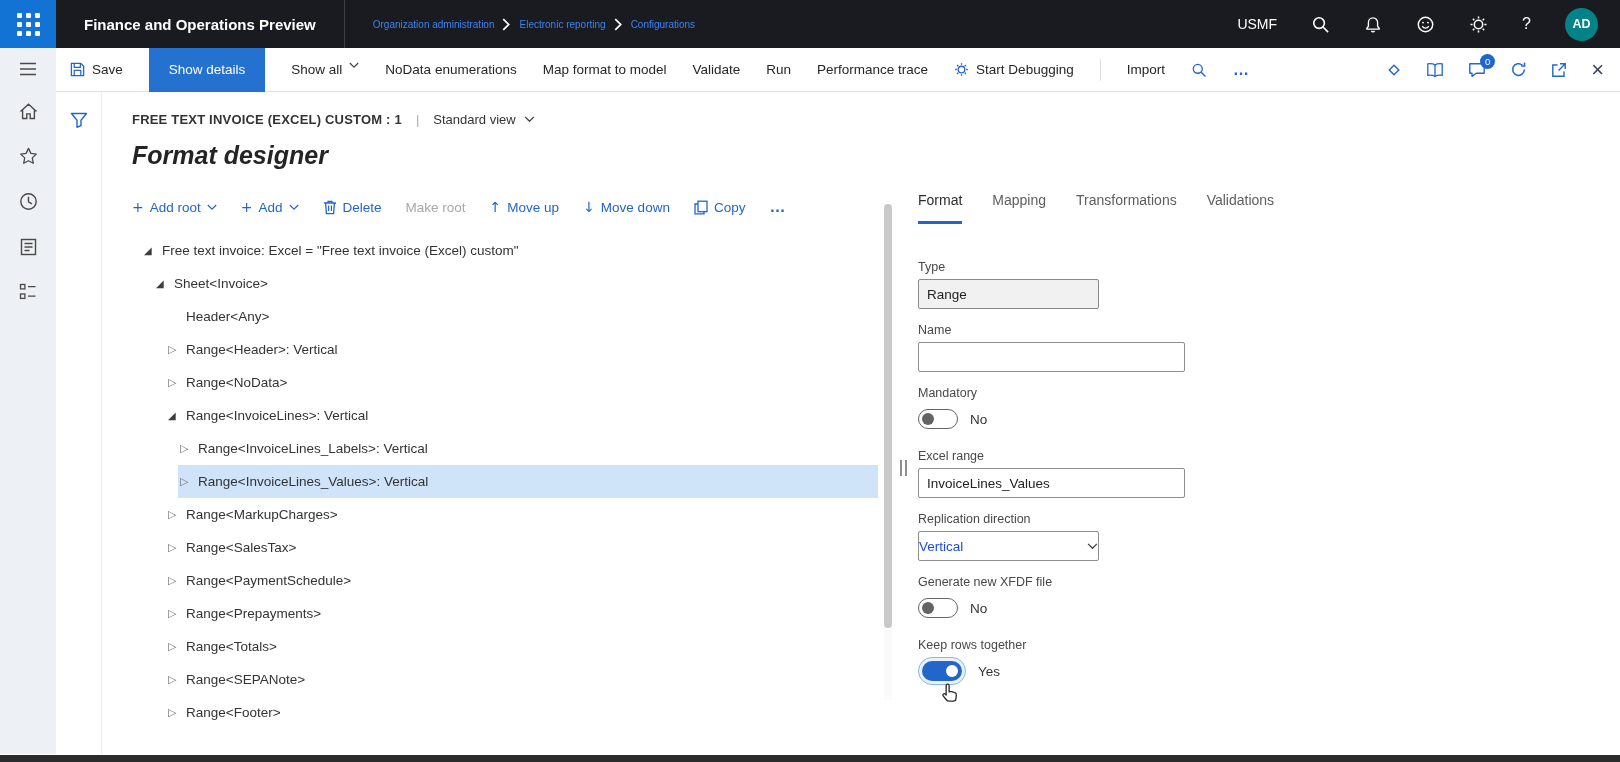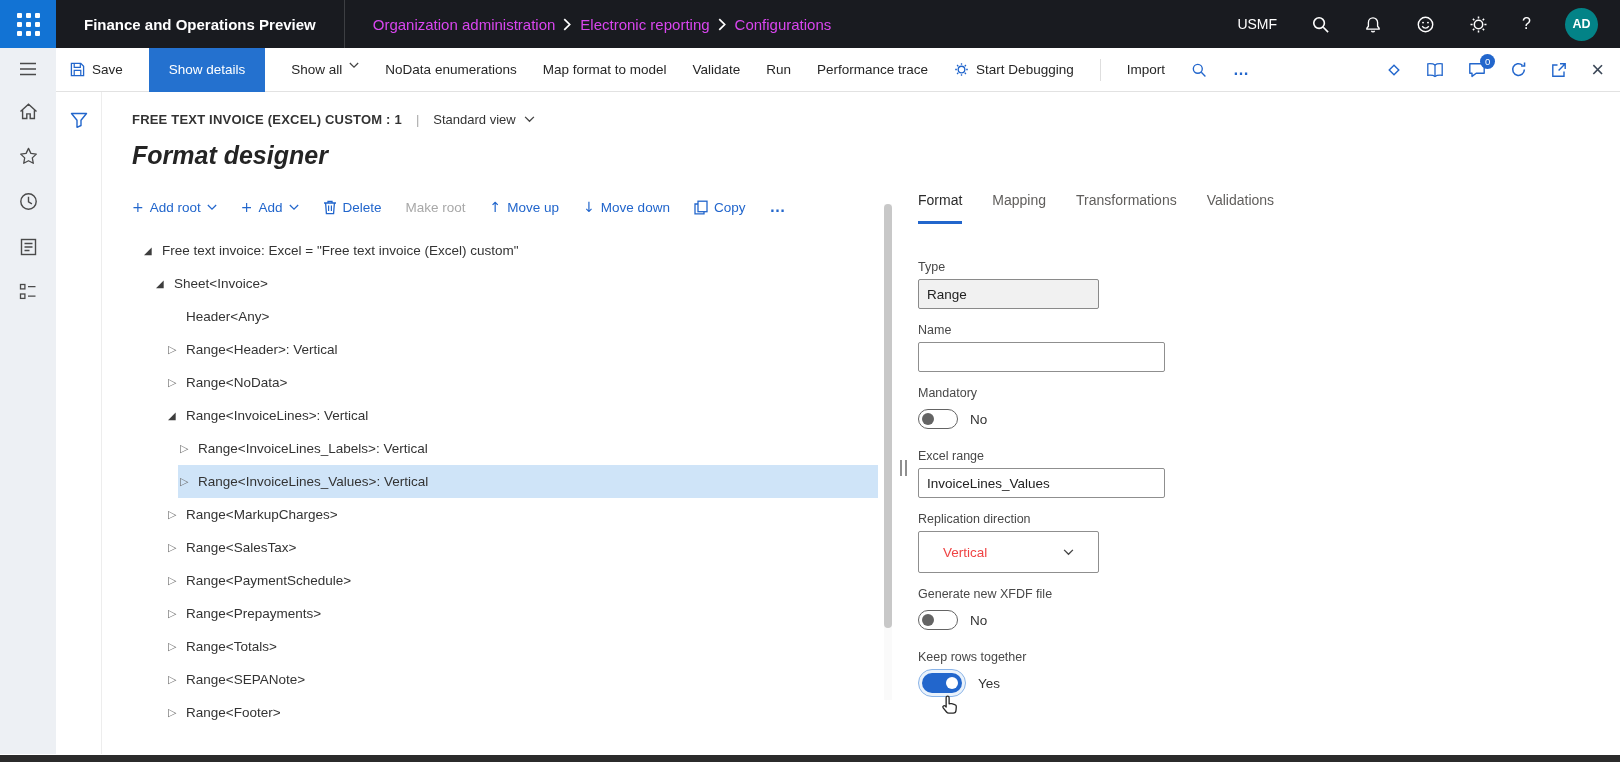--- a/index.html
+++ b/index.html
@@ -7,21 +7,21 @@
   body { font-family:"Liberation Sans","DejaVu Sans",sans-serif; font-size:13px; color:#323130; background:#fff; position:relative; }
   svg { display:block; }
 
   
   .topbar { height:48px; background:#191b20; display:flex; align-items:center; color:#fff; }
   .waffle { width:56px; height:56px; background:#1273d4; display:grid; place-items:center; cursor:pointer; flex:0 0 56px; }
   .waffle-grid { display:grid; grid-template-columns:repeat(3,5px); gap:4px; }
   .waffle-grid i { width:5px; height:5px; background:#fff; border-radius:1px; display:block; }
   .app-title { font-size:15px; font-weight:700; padding:0 28px; white-space:nowrap; }
   .tb-sep { width:1px; height:56px; background:rgba(255,255,255,.16); }
-  .breadcrumb { display:flex; align-items:center; gap:8px; margin-left:28px; font-size:15px; color:#d946ef; }
+  .breadcrumb { display:flex; align-items:center; gap:8px; margin-left:28px; font-size:10px; color:#3b82f6; }
   .bc-item { cursor:pointer; white-space:nowrap; }
   .bc-sep { width:9px; height:13px; color:#fff; }
   .tb-right { margin-left:auto; display:flex; align-items:center; gap:34px; margin-right:22px; }
   .company { font-size:14px; cursor:pointer; }
   .tb-iconbtn { color:#fff; cursor:pointer; display:grid; place-items:center; }
   .help-q { font-size:16px; font-weight:400; }
   .avatar { width:33px; height:33px; border-radius:50%; background:#038387; display:grid; place-items:center; font-size:12.5px; font-weight:700; cursor:pointer; }
 
   
   .shell { display:flex; height:706px; }
@@ -76,22 +76,22 @@
   .props { flex:1; padding-left:6px; min-width:0; }
   .tabs { display:flex; gap:30px; font-size:14px; height:32px; }
   .tab { color:#605e5c; padding-bottom:7px; cursor:pointer; white-space:nowrap; }
   .tab.active { color:#2b2b2b; border-bottom:3px solid #2266cc; }
   .fields { margin-top:36px; width:260px; }
   .fgroup { margin-bottom:14px; }
   .fgroup.toggle-group { margin-bottom:16px; }
   .flabel { font-size:12.5px; color:#484848; margin-bottom:5px; }
   input.fin { height:30px; border:1px solid #8f8f8f; border-radius:2px; font-size:13.5px; padding:0 8px; color:#222; font-family:inherit; display:block; }
   input.fin.ro { background:#f1f1f1; border-color:#8a8a8a; }
-  .w-s { width:181px; } .w-m { width:247px; }
-  .select { width:181px; height:42px; border:1px solid #8f8f8f; border-radius:2px; display:flex; align-items:center; justify-content:space-between; padding:0 24px; font-size:13.5px; color:#ef4444; cursor:pointer; background:#fff; }
+  .w-s { width:181px; } .w-m { width:267px; }
+  .select { width:181px; height:30px; border:1px solid #8f8f8f; border-radius:2px; display:flex; align-items:center; justify-content:space-between; padding:0 0; font-size:13.5px; color:#1d4ed8; cursor:pointer; background:#fff; }
   .toggle-row { display:flex; align-items:center; gap:12px; height:28px; font-size:13.5px; color:#333; }
   .toggle { width:40px; height:20px; border-radius:10px; position:relative; cursor:pointer; flex:0 0 40px; }
   .toggle.off { border:1px solid #646464; background:#fff; }
   .toggle.off .knob { position:absolute; left:3px; top:3px; width:12px; height:12px; border-radius:50%; background:#646464; }
   .toggle.on { background:#2266cc; }
   .toggle.on .knob { position:absolute; right:4px; top:4px; width:12px; height:12px; border-radius:50%; background:#fff; }
   .focus-ring { display:inline-flex; padding:3px; border:1px solid #8ab4e8; border-radius:14px; background:#eaf2fb; }
   .keep-group { position:relative; }
   .cursor-hand { position:absolute; left:20px; top:44px; pointer-events:none; }
 

